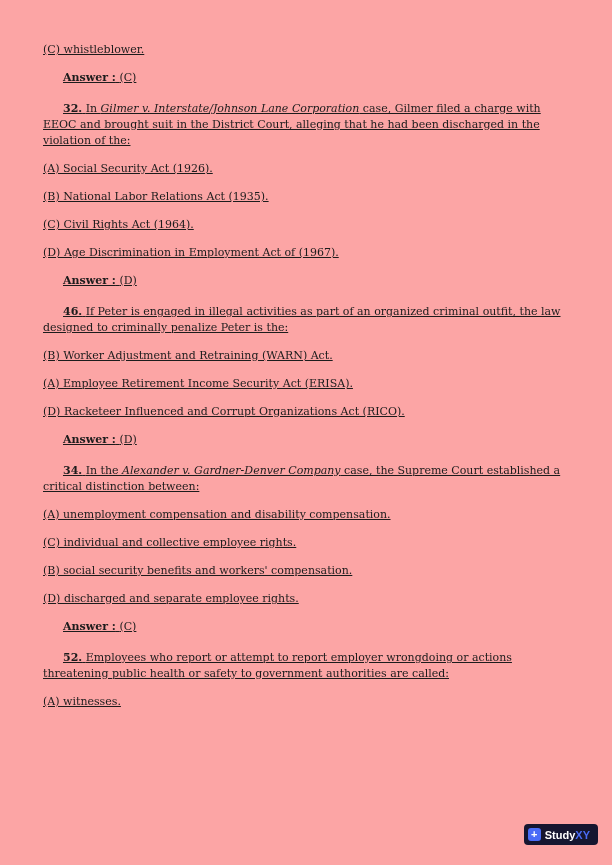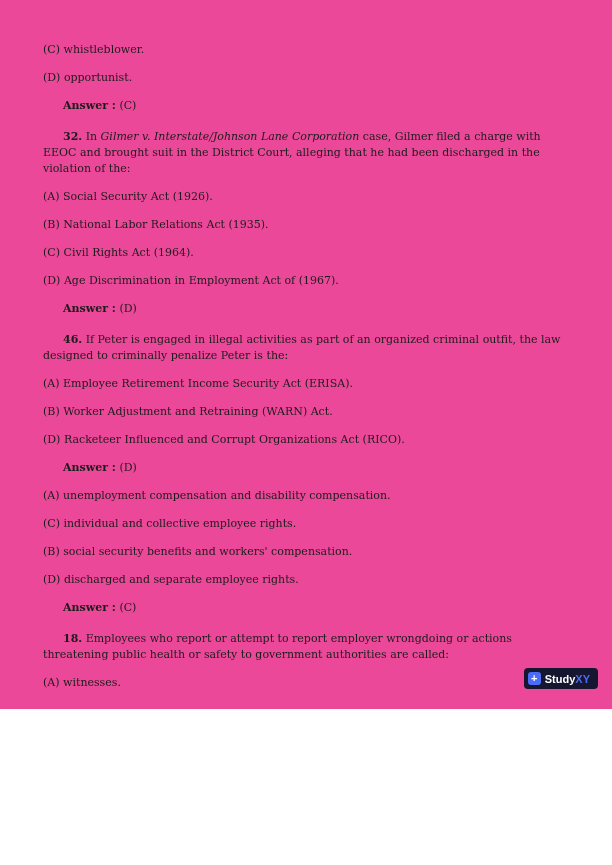--- a/index.html
+++ b/index.html
@@ -3,26 +3,27 @@
 <meta charset="utf-8">
 <style>
   html, body {
     margin: 0;
     padding: 0;
     background: #ffffff;
   }
   .page {
     position: relative;
     width: 612px;
-    height: 709px;
-    background: #ec4899;
+    height: 865px;
+    background: #fca5a5;
     font-family: "DejaVu Serif", "Liberation Serif", serif;
     font-size: 11px;
     color: #1c1c1c;
     overflow: hidden;
+    text-decoration: underline;
   }
   .content {
     padding: 42px 42px 0 43px;
   }
   .content p {
     margin: 0 0 12px 0;
     line-height: 16px;
   }
   p.question {
     margin-top: 15px;
@@ -63,43 +64,43 @@
   .badge .b1 { color: #ffffff; }
   .badge .b2 { }
 </style>
 </head>
 <body>
 
 <div class="page">
   <div class="content">
 
     <p class="option">(C) whistleblower.</p>
-    <p class="option">(D) opportunist.</p>
     <p class="answer"><strong>Answer :</strong> <span>(C)</span></p>
 
     <p class="question"><strong>32.</strong> <span>In </span><em>Gilmer v. Interstate/Johnson Lane Corporation</em><span> case, Gilmer filed a charge with EEOC and brought suit in the District Court, alleging that he had been discharged in the violation of the:</span></p>
     <p class="option">(A) Social Security Act (1926).</p>
     <p class="option">(B) National Labor Relations Act (1935).</p>
     <p class="option">(C) Civil Rights Act (1964).</p>
     <p class="option">(D) Age Discrimination in Employment Act of (1967).</p>
     <p class="answer"><strong>Answer :</strong> <span>(D)</span></p>
 
     <p class="question"><strong>46.</strong> <span>If Peter is engaged in illegal activities as part of an organized criminal outfit, the law designed to criminally penalize Peter is the:</span></p>
+    <p class="option">(B) Worker Adjustment and Retraining (WARN) Act.</p>
     <p class="option">(A) Employee Retirement Income Security Act (ERISA).</p>
-    <p class="option">(B) Worker Adjustment and Retraining (WARN) Act.</p>
     <p class="option">(D) Racketeer Influenced and Corrupt Organizations Act (RICO).</p>
     <p class="answer"><strong>Answer :</strong> <span>(D)</span></p>
 
+    <p class="question"><strong>34.</strong> <span>In the </span><em>Alexander v. Gardner-Denver Company</em><span> case, the Supreme Court established a critical distinction between:</span></p>
     <p class="option">(A) unemployment compensation and disability compensation.</p>
     <p class="option">(C) individual and collective employee rights.</p>
     <p class="option">(B) social security benefits and workers' compensation.</p>
     <p class="option">(D) discharged and separate employee rights.</p>
     <p class="answer"><strong>Answer :</strong> <span>(C)</span></p>
 
-    <p class="question"><strong>18.</strong> <span>Employees who report or attempt to report employer wrongdoing or actions threatening public health or safety to government authorities are called:</span></p>
+    <p class="question"><strong>52.</strong> <span>Employees who report or attempt to report employer wrongdoing or actions threatening public health or safety to government authorities are called:</span></p>
     <p class="option">(A) witnesses.</p>
 
   </div>
 
   <div class="badge" style="background: rgb(22, 22, 48);">
     <span class="plus" style="background: rgb(74, 108, 247);">+</span>
     <span class="brand"><span class="b1">Study</span><span class="b2" style="color: rgb(74, 108, 247);">XY</span></span>
   </div>
 </div>
 

